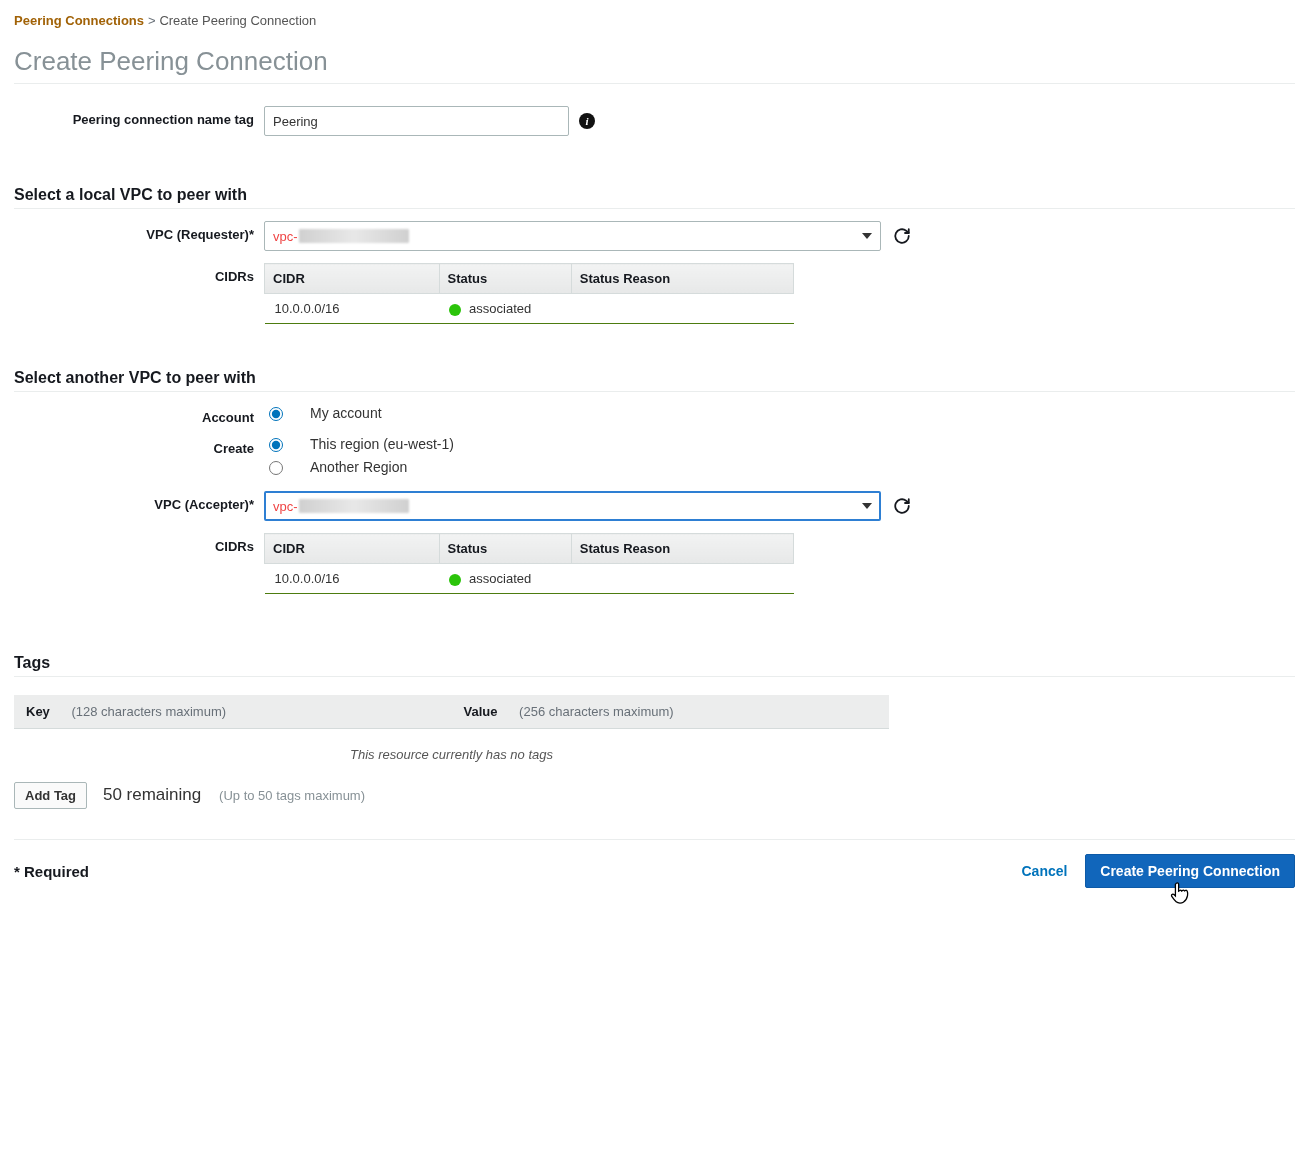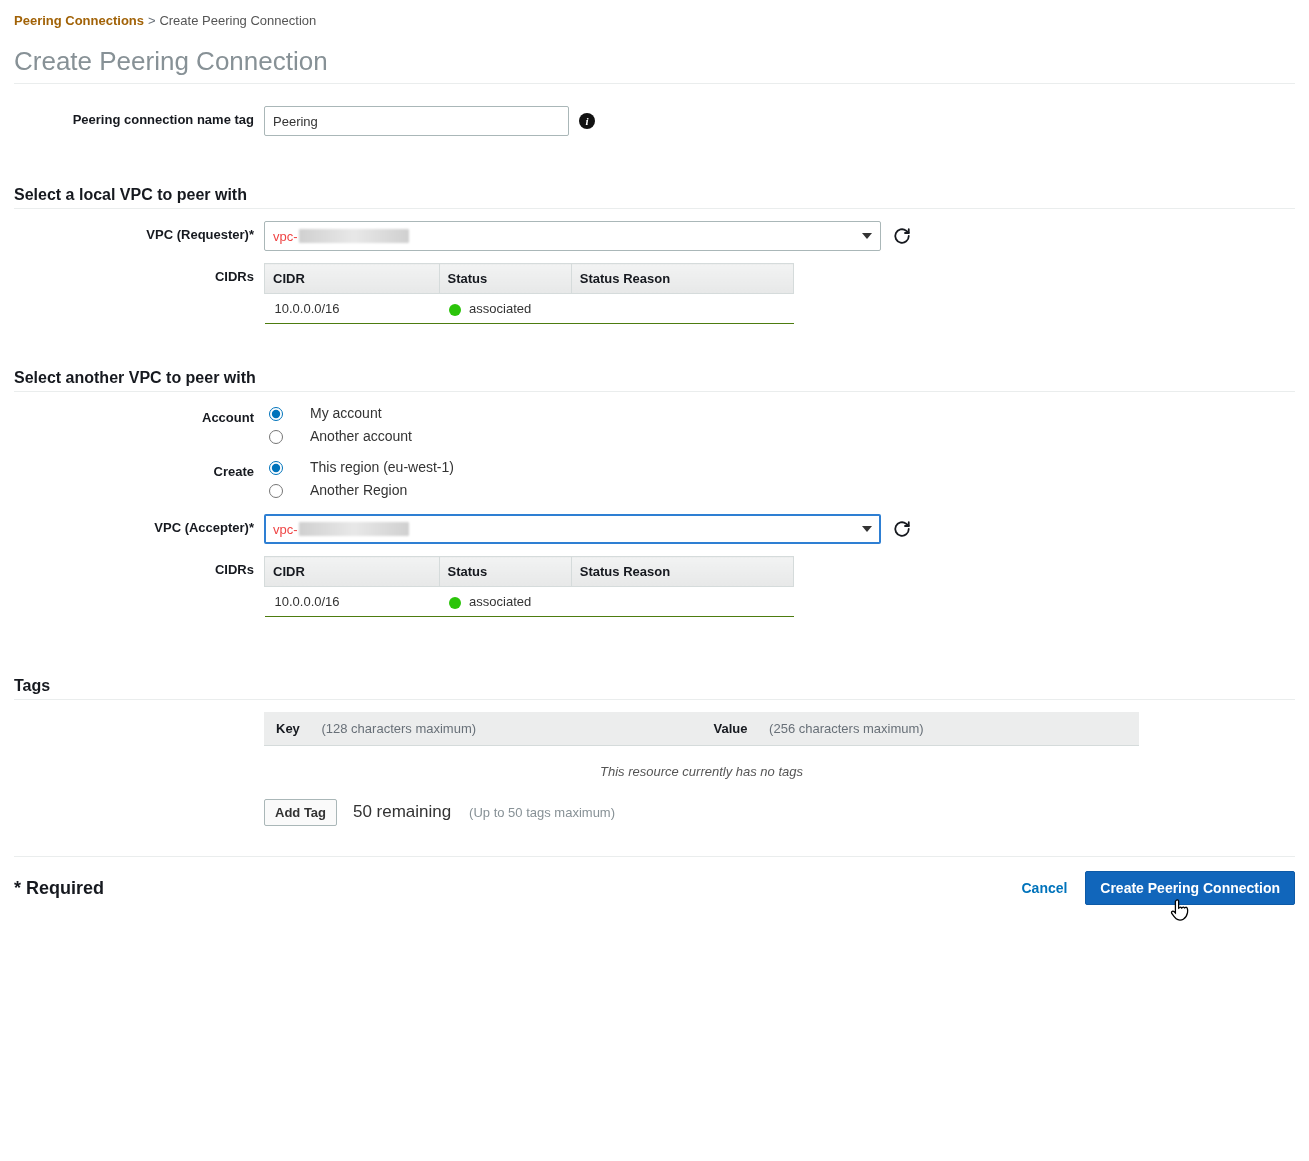--- a/index.html
+++ b/index.html
@@ -111,21 +111,21 @@
   .add-tag-btn {
     border:1px solid #aab7b8; background:#fafafa; border-radius:2px;
     padding:5px 10px; font-size:13px; font-weight:bold; color:#333; cursor:pointer;
   }
   .tag-remaining { font-size:17px; color:#333; margin-left:12px; }
   .tag-max { font-size:13px; color:#879196; margin-left:14px; }
   .footer-bar {
     display:flex; align-items:center; justify-content:space-between;
     border-top:1px solid #eaeded; padding-top:14px; margin-top:30px;
   }
-  .req { font-size:18px; font-weight:bold; color:#16191f; }
+  .req { font-size:15px; font-weight:bold; color:#16191f; }
   .btn-cancel {
     color:#0073bb; font-weight:bold; font-size:14px; background:none; border:none;
     padding:8px 14px; cursor:pointer;
   }
   .btn-primary {
     background:#1166bb; color:#fff; font-weight:bold; font-size:14px;
     border:1px solid #0d5aa7; border-radius:2px; padding:8px 14px; cursor:pointer;
   }
   .cursor-hand {
     position:absolute; width:22px; height:26px; pointer-events:none;
@@ -204,24 +204,20 @@
 <div class="section-title" style="margin-top:45px;">Select another VPC to peer with</div>
 <div class="hr2"></div>
 
 <div class="form-row">
   <div class="form-label">Account</div>
   <div class="form-body">
     <label class="radio-row">
       <input type="radio" name="acct" checked="" style="">
       <span>My account</span>
     </label>
-    <label class="radio-row">
-      <input type="radio" name="acct" style="">
-      <span>Another account</span>
-    </label>
   </div>
 </div>
 
 <div class="form-row" style="margin-top:8px;">
   <div class="form-label">Create</div>
   <div class="form-body">
     <label class="radio-row">
       <input type="radio" name="rgn" checked="" style="">
       <span>This region (eu-west-1)</span>
     </label>
@@ -273,21 +269,21 @@
           <td></td>
         </tr>
       </tbody>
     </table>
   </div>
 </div>
 
 <div class="section-title" style="margin-top:60px;">Tags</div>
 <div class="hr2"></div>
 
-<div class="form-row" style="margin-top:10px;">
+<div class="form-row" style="margin-top:10px;flex-direction:column;">
   <div class="form-label" style="width:250px;"></div>
   <div class="form-body">
     <table class="tags-table">
       <thead>
         <tr>
           <th style="width:50%;">
             <span>Key</span>
             <span class="hint">(128 characters maximum)</span>
           </th>
           <th>

